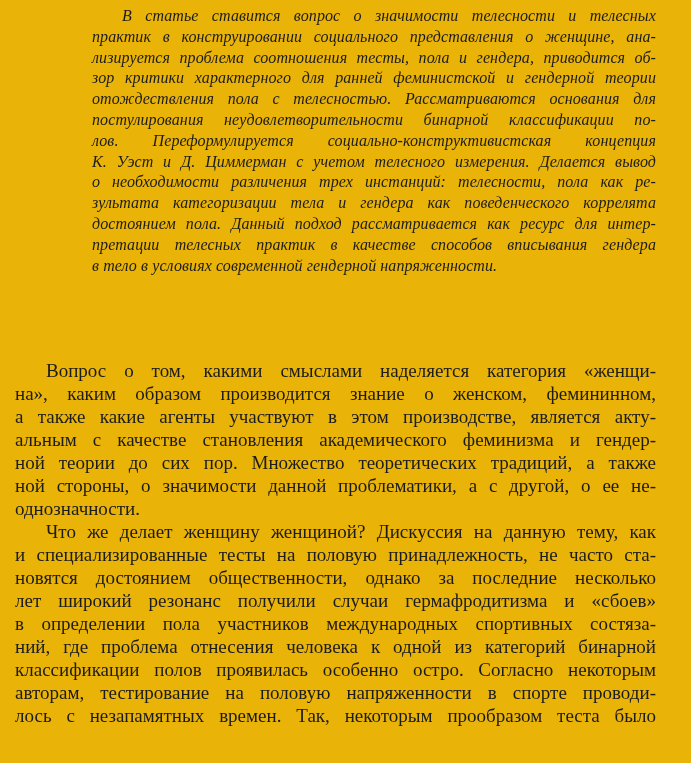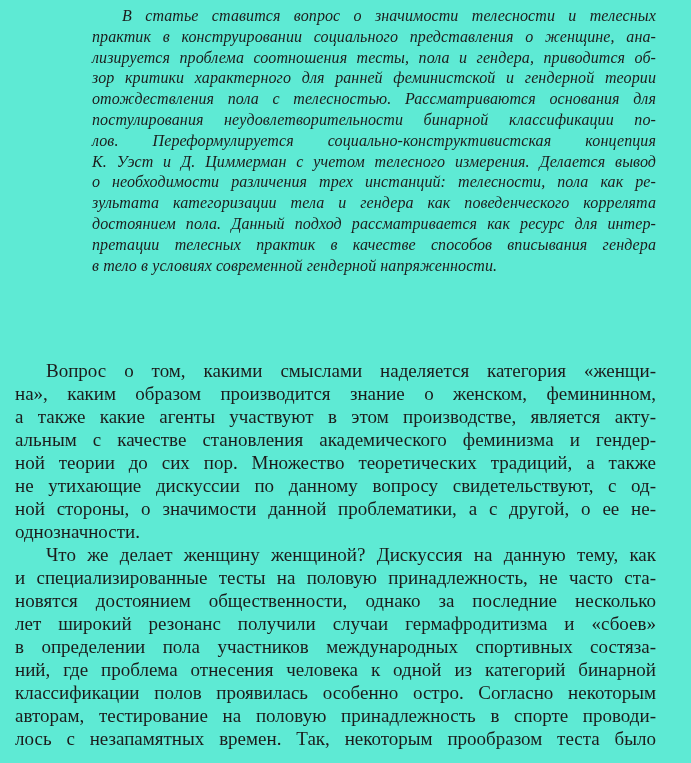--- a/index.html
+++ b/index.html
@@ -5,21 +5,21 @@
   html, body { margin: 0; padding: 0; }
   body {
     width: 691px; height: 763px;
     background: #ffffff;
     font-family: "Liberation Serif", serif;
     overflow: hidden;
   }
   .page {
     position: relative;
     width: 691px; height: 763px;
-    background: #5eead4;
+    background: #eab308;
     color: #1c1c1c;
   }
   .tline {
     text-align: justify;
     text-align-last: justify;
   }
   
   .abstract {
     position: absolute;
     left: 92px; top: 6px; width: 564px;
@@ -74,30 +74,29 @@
     </section>
 
 
   <section class="bodytext">
     <div class="para para-end-left">
         <div class="tline">Вопрос о том, какими смыслами наделяется категория «женщи-</div>
         <div class="tline">на», каким образом производится знание о женском, фемининном,</div>
         <div class="tline">а также какие агенты участвуют в этом производстве, является акту-</div>
         <div class="tline">альным с качестве становления академического феминизма и гендер-</div>
         <div class="tline">ной теории до сих пор. Множество теоретических традиций, а также</div>
-        <div class="tline">не утихающие дискуссии по данному вопросу свидетельствуют, с од-</div>
         <div class="tline">ной стороны, о значимости данной проблематики, а с другой, о ее не-</div>
         <div class="tline">однозначности.</div>
       </div>
     <div class="para">
         <div class="tline">Что же делает женщину женщиной? Дискуссия на данную тему, как</div>
         <div class="tline">и специализированные тесты на половую принадлежность, не часто ста-</div>
         <div class="tline">новятся достоянием общественности, однако за последние несколько</div>
         <div class="tline">лет широкий резонанс получили случаи гермафродитизма и «сбоев»</div>
         <div class="tline">в определении пола участников международных спортивных состяза-</div>
         <div class="tline">ний, где проблема отнесения человека к одной из категорий бинарной</div>
         <div class="tline">классификации полов проявилась особенно остро. Согласно некоторым</div>
-        <div class="tline">авторам, тестирование на половую принадлежность в спорте проводи-</div>
+        <div class="tline">авторам, тестирование на половую напряженности в спорте проводи-</div>
         <div class="tline">лось с незапамятных времен. Так, некоторым прообразом теста было</div>
       </div>
   </section>
 
 </div>
 
 </body></html>

